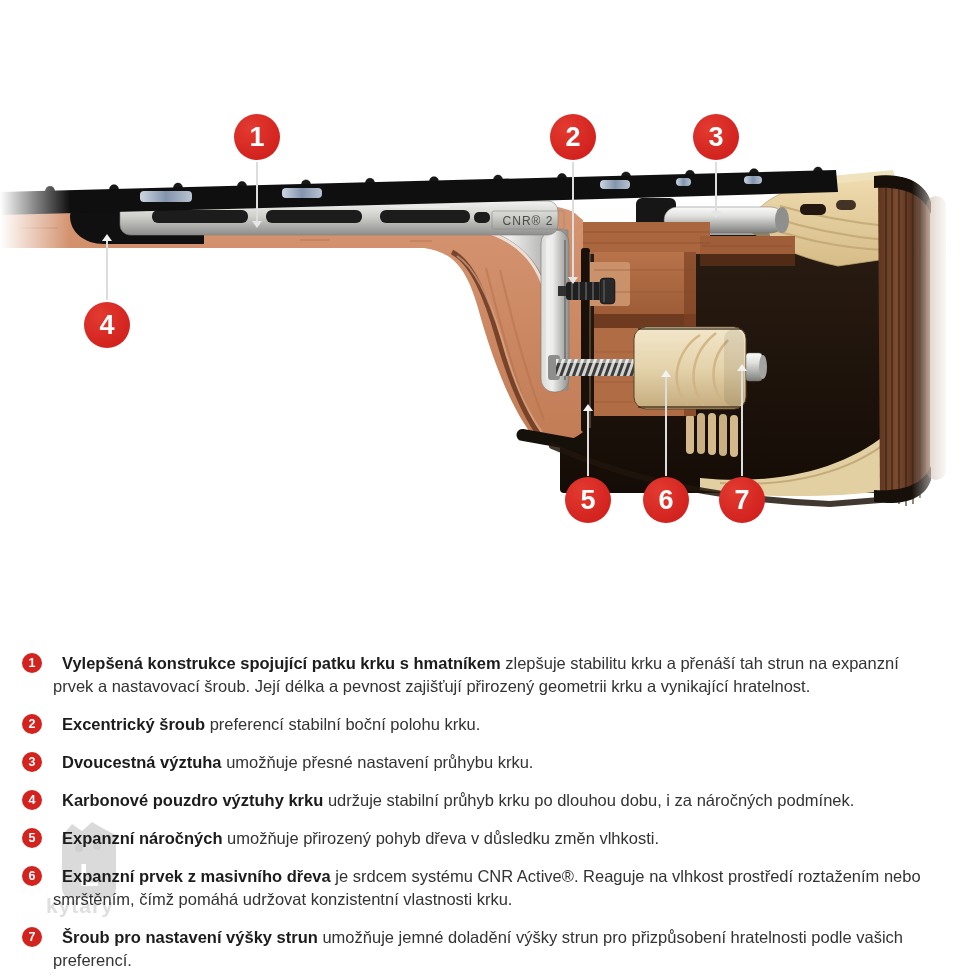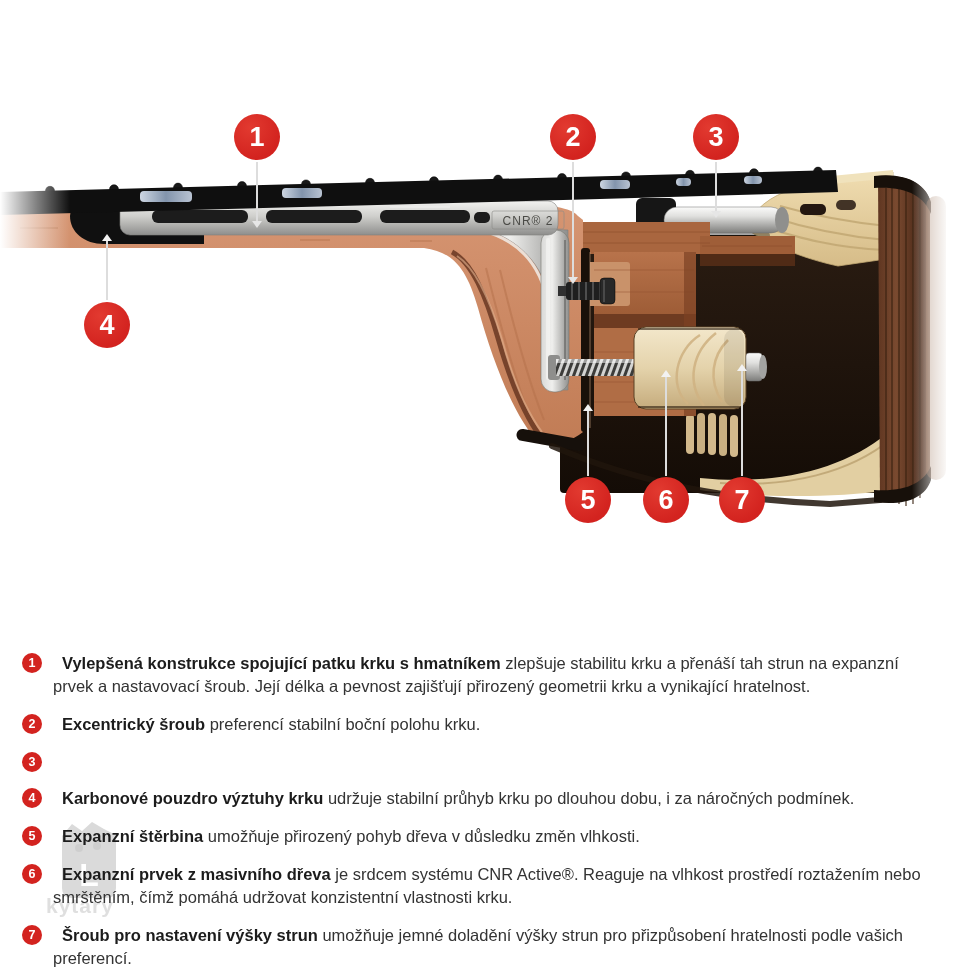--- a/index.html
+++ b/index.html
@@ -285,28 +285,29 @@
       <div class="legend-item">
         <span class="legend-bullet">1</span>
         <p class="legend-text"><b>Vylepšená konstrukce spojující patku krku s hmatníkem</b> <span>zlepšuje stabilitu krku a přenáší tah strun na expanzní prvek a nastavovací šroub. Její délka a pevnost zajišťují přirozený geometrii krku a vynikající hratelnost.</span></p>
       </div>
       <div class="legend-item">
         <span class="legend-bullet">2</span>
         <p class="legend-text"><b>Excentrický šroub</b> <span>preferencí stabilní boční polohu krku.</span></p>
       </div>
       <div class="legend-item">
         <span class="legend-bullet">3</span>
+        <p class="legend-text"><b>Dvoucestná výztuha</b> <span>umožňuje přesné nastavení průhybu krku.</span></p>
       </div>
       <div class="legend-item">
         <span class="legend-bullet">4</span>
         <p class="legend-text"><b>Karbonové pouzdro výztuhy krku</b> <span>udržuje stabilní průhyb krku po dlouhou dobu, i za náročných podmínek.</span></p>
       </div>
       <div class="legend-item">
         <span class="legend-bullet">5</span>
-        <p class="legend-text"><b>Expanzní štěrbina</b> <span>umožňuje přirozený pohyb dřeva v důsledku změn vlhkosti.</span></p>
+        <p class="legend-text"><b>Expanzní náročných</b> <span>umožňuje přirozený pohyb dřeva v důsledku změn vlhkosti.</span></p>
       </div>
       <div class="legend-item">
         <span class="legend-bullet">6</span>
         <p class="legend-text"><b>Expanzní prvek z masivního dřeva</b> <span>je srdcem systému CNR Active®. Reaguje na vlhkost prostředí roztažením nebo smrštěním, čímž pomáhá udržovat konzistentní vlastnosti krku.</span></p>
       </div>
       <div class="legend-item">
         <span class="legend-bullet">7</span>
         <p class="legend-text"><b>Šroub pro nastavení výšky strun</b> <span>umožňuje jemné doladění výšky strun pro přizpůsobení hratelnosti podle vašich preferencí.</span></p>
       </div>
     </div>

